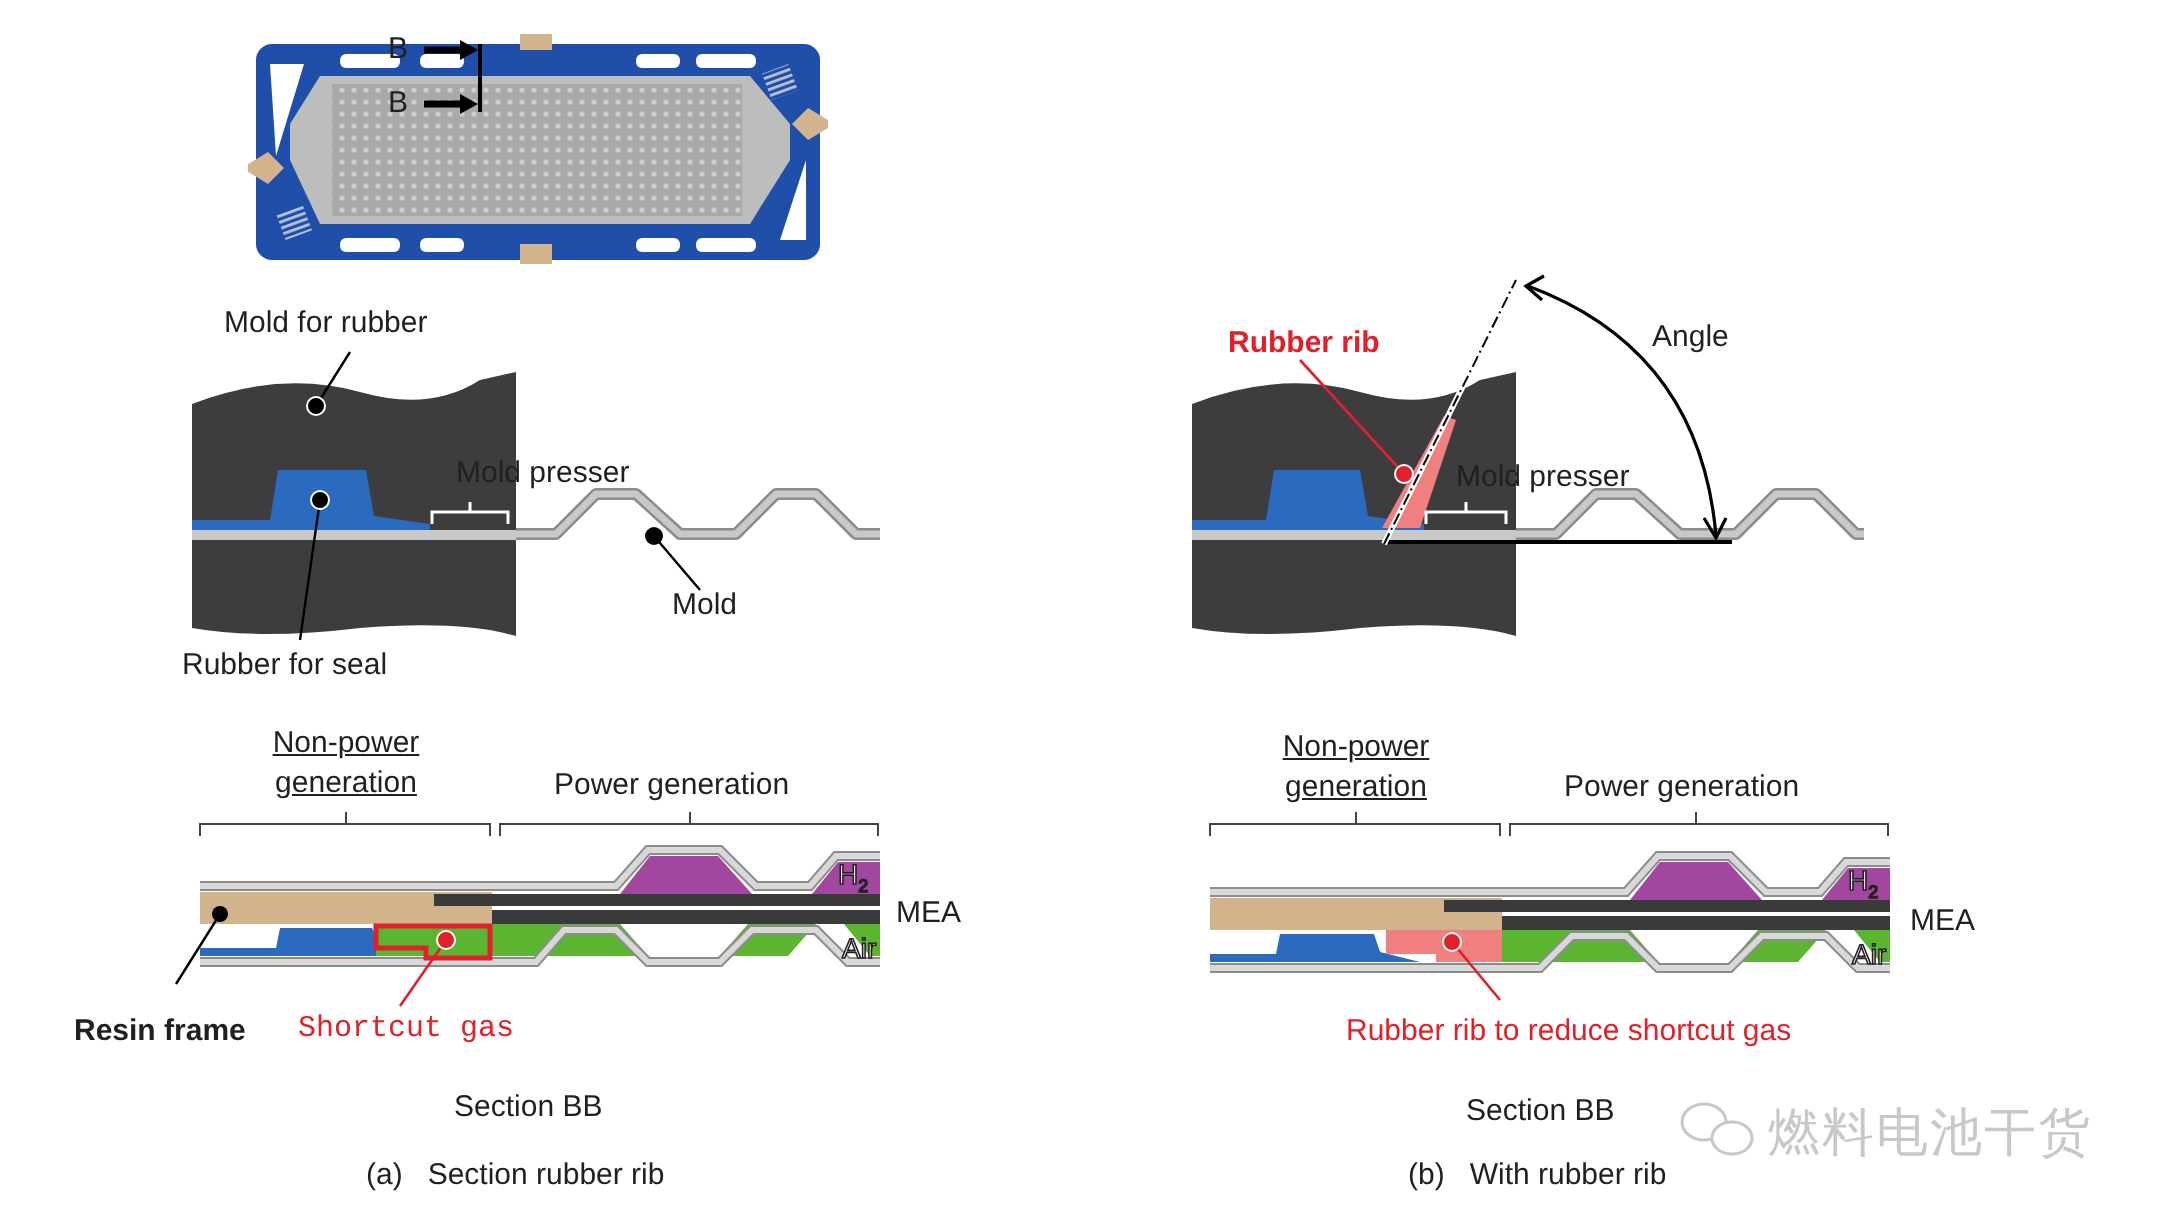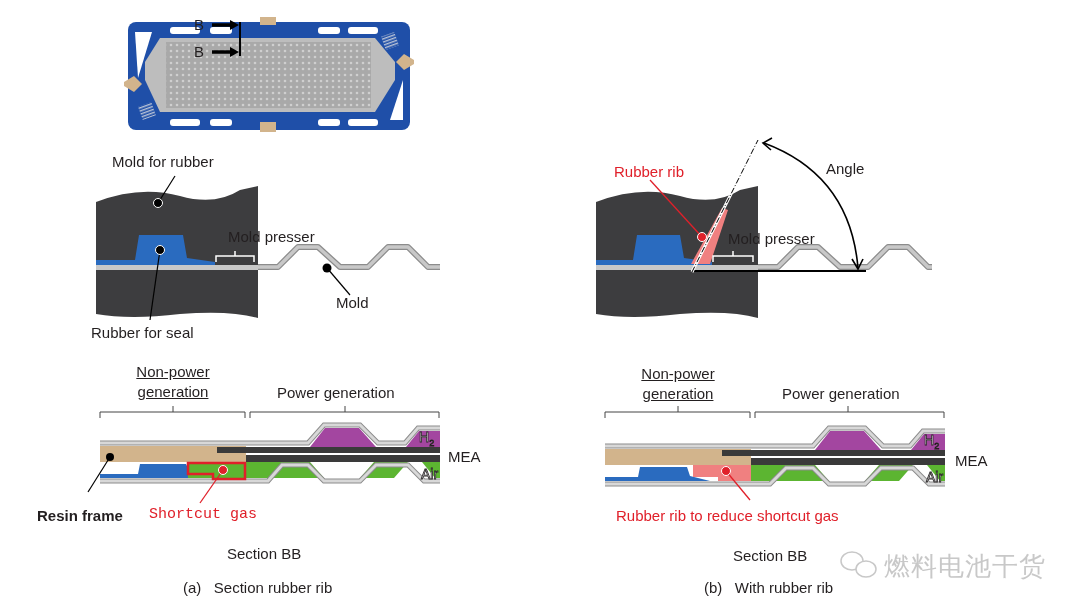--- a/index.html
+++ b/index.html
@@ -166,21 +166,21 @@
 </svg>
 
 <div class="lbl" style="left:194px; top:17px; font-size:15px;">B</div>
 <div class="lbl" style="left:194px; top:44px; font-size:15px;">B</div>
 
 <div class="lbl" style="left:112px; top:154px;">Mold for rubber</div>
 <div class="lbl" style="left:228px; top:229px;">Mold presser</div>
 <div class="lbl" style="left:336px; top:295px;">Mold</div>
 <div class="lbl" style="left:91px; top:325px;">Rubber for seal</div>
 
-<div class="lbl red" style="left:614px; top:164px;">Rubber rib</div>
+<div class="lbl red" style="left:614px; top:164px;font-weight:bold;">Rubber rib</div>
 <div class="lbl" style="left:826px; top:161px;">Angle</div>
 <div class="lbl" style="left:728px; top:231px;">Mold presser</div>
 
 <div class="lbl center" style="left:118px; top:364px; width:110px;">
   <div>Non-power</div>
   <div style="margin-top:5px;">generation</div>
 </div>
 <div class="lbl" style="left:277px; top:385px;">Power generation</div>
 <div class="lbl outline" style="left:419px; top:430px; font-size:14px;"><span>H</span><sub style="font-size:9px;">2</sub></div>
 <div class="lbl outline" style="left:421px; top:467px; font-size:14px;">Air</div>
@@ -191,17 +191,17 @@
 <div class="lbl" style="left:183px; top:580px; white-space:pre;">(a)   Section rubber rib</div>
 
 <div class="lbl center" style="left:623px; top:366px; width:110px;">
   <div>Non-power</div>
   <div style="margin-top:5px;">generation</div>
 </div>
 <div class="lbl" style="left:782px; top:386px;">Power generation</div>
 <div class="lbl outline" style="left:924px; top:433px; font-size:14px;"><span>H</span><sub style="font-size:9px;">2</sub></div>
 <div class="lbl outline" style="left:926px; top:470px; font-size:14px;">Air</div>
 <div class="lbl" style="left:955px; top:453px;">MEA</div>
-<div class="lbl red" style="left:616px; top:508px;">Rubber rib to reduce shortcut gas</div>
+<div class="lbl red" style="left:673px; top:508px;">Rubber rib to reduce shortcut gas</div>
 <div class="lbl" style="left:733px; top:548px;">Section BB</div>
 <div class="lbl" style="left:704px; top:580px; white-space:pre;">(b)   With rubber rib</div>
 
 <div class="wm" style="left:884px;">燃料电池干货</div>
 
 </body></html>

